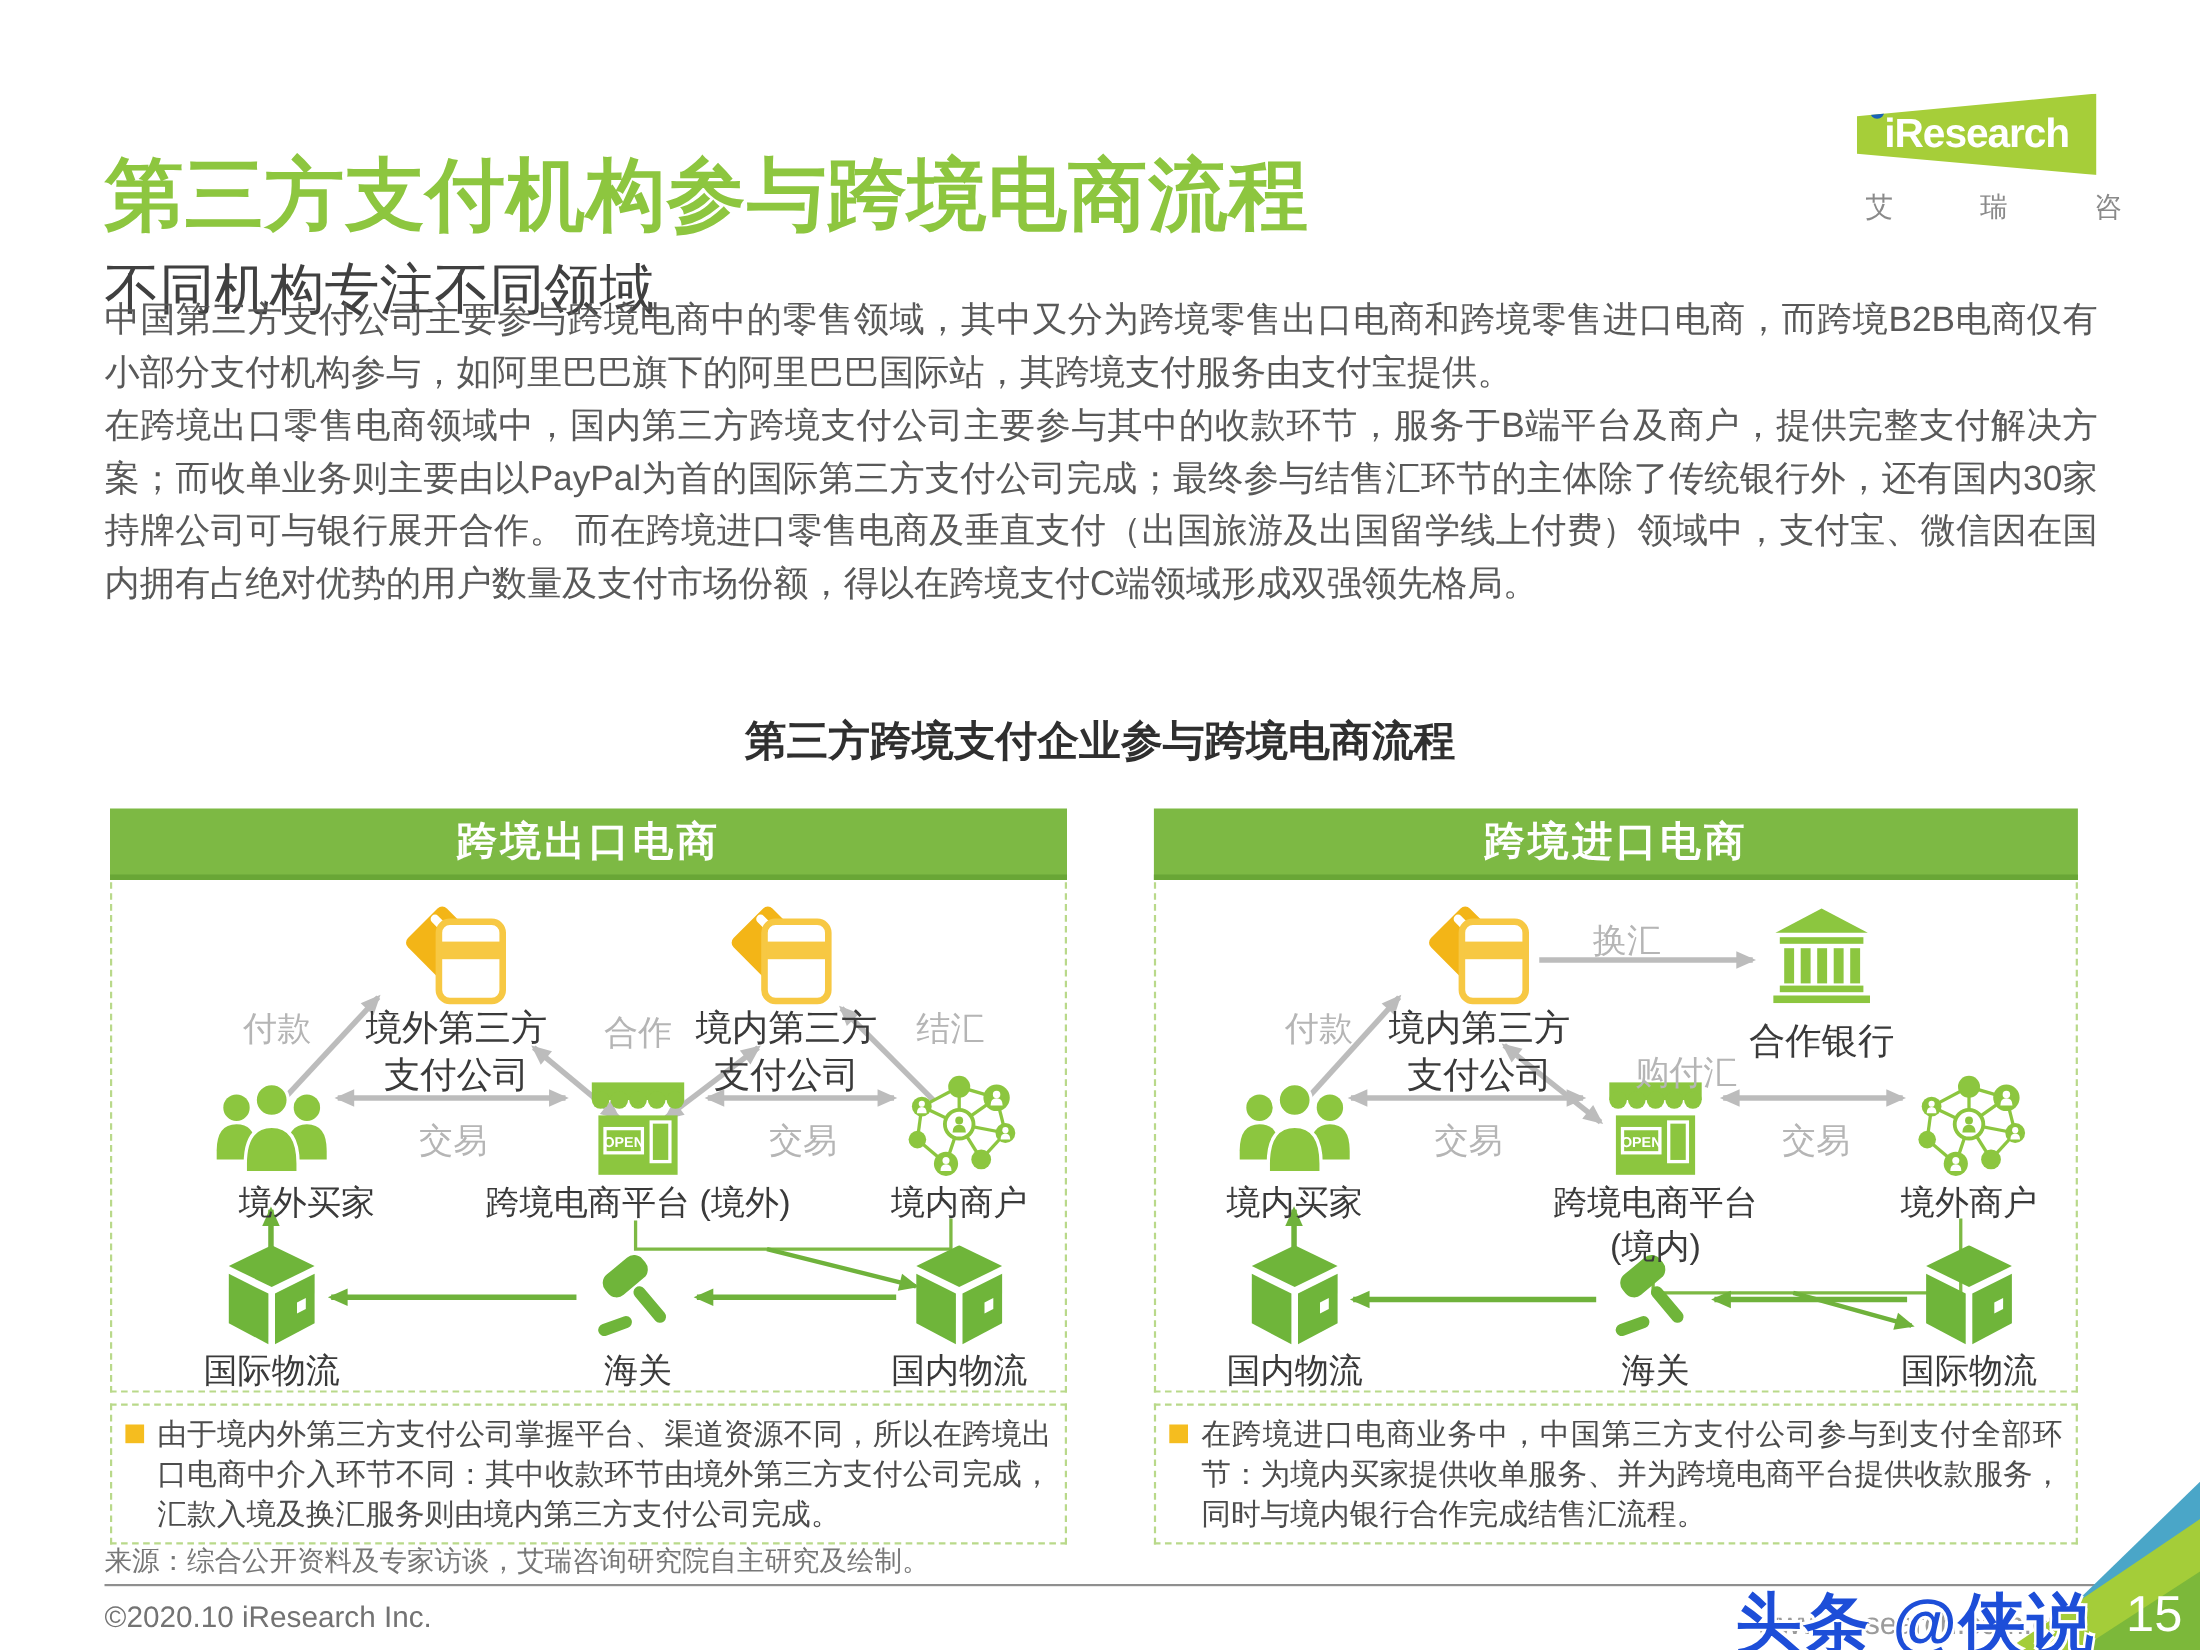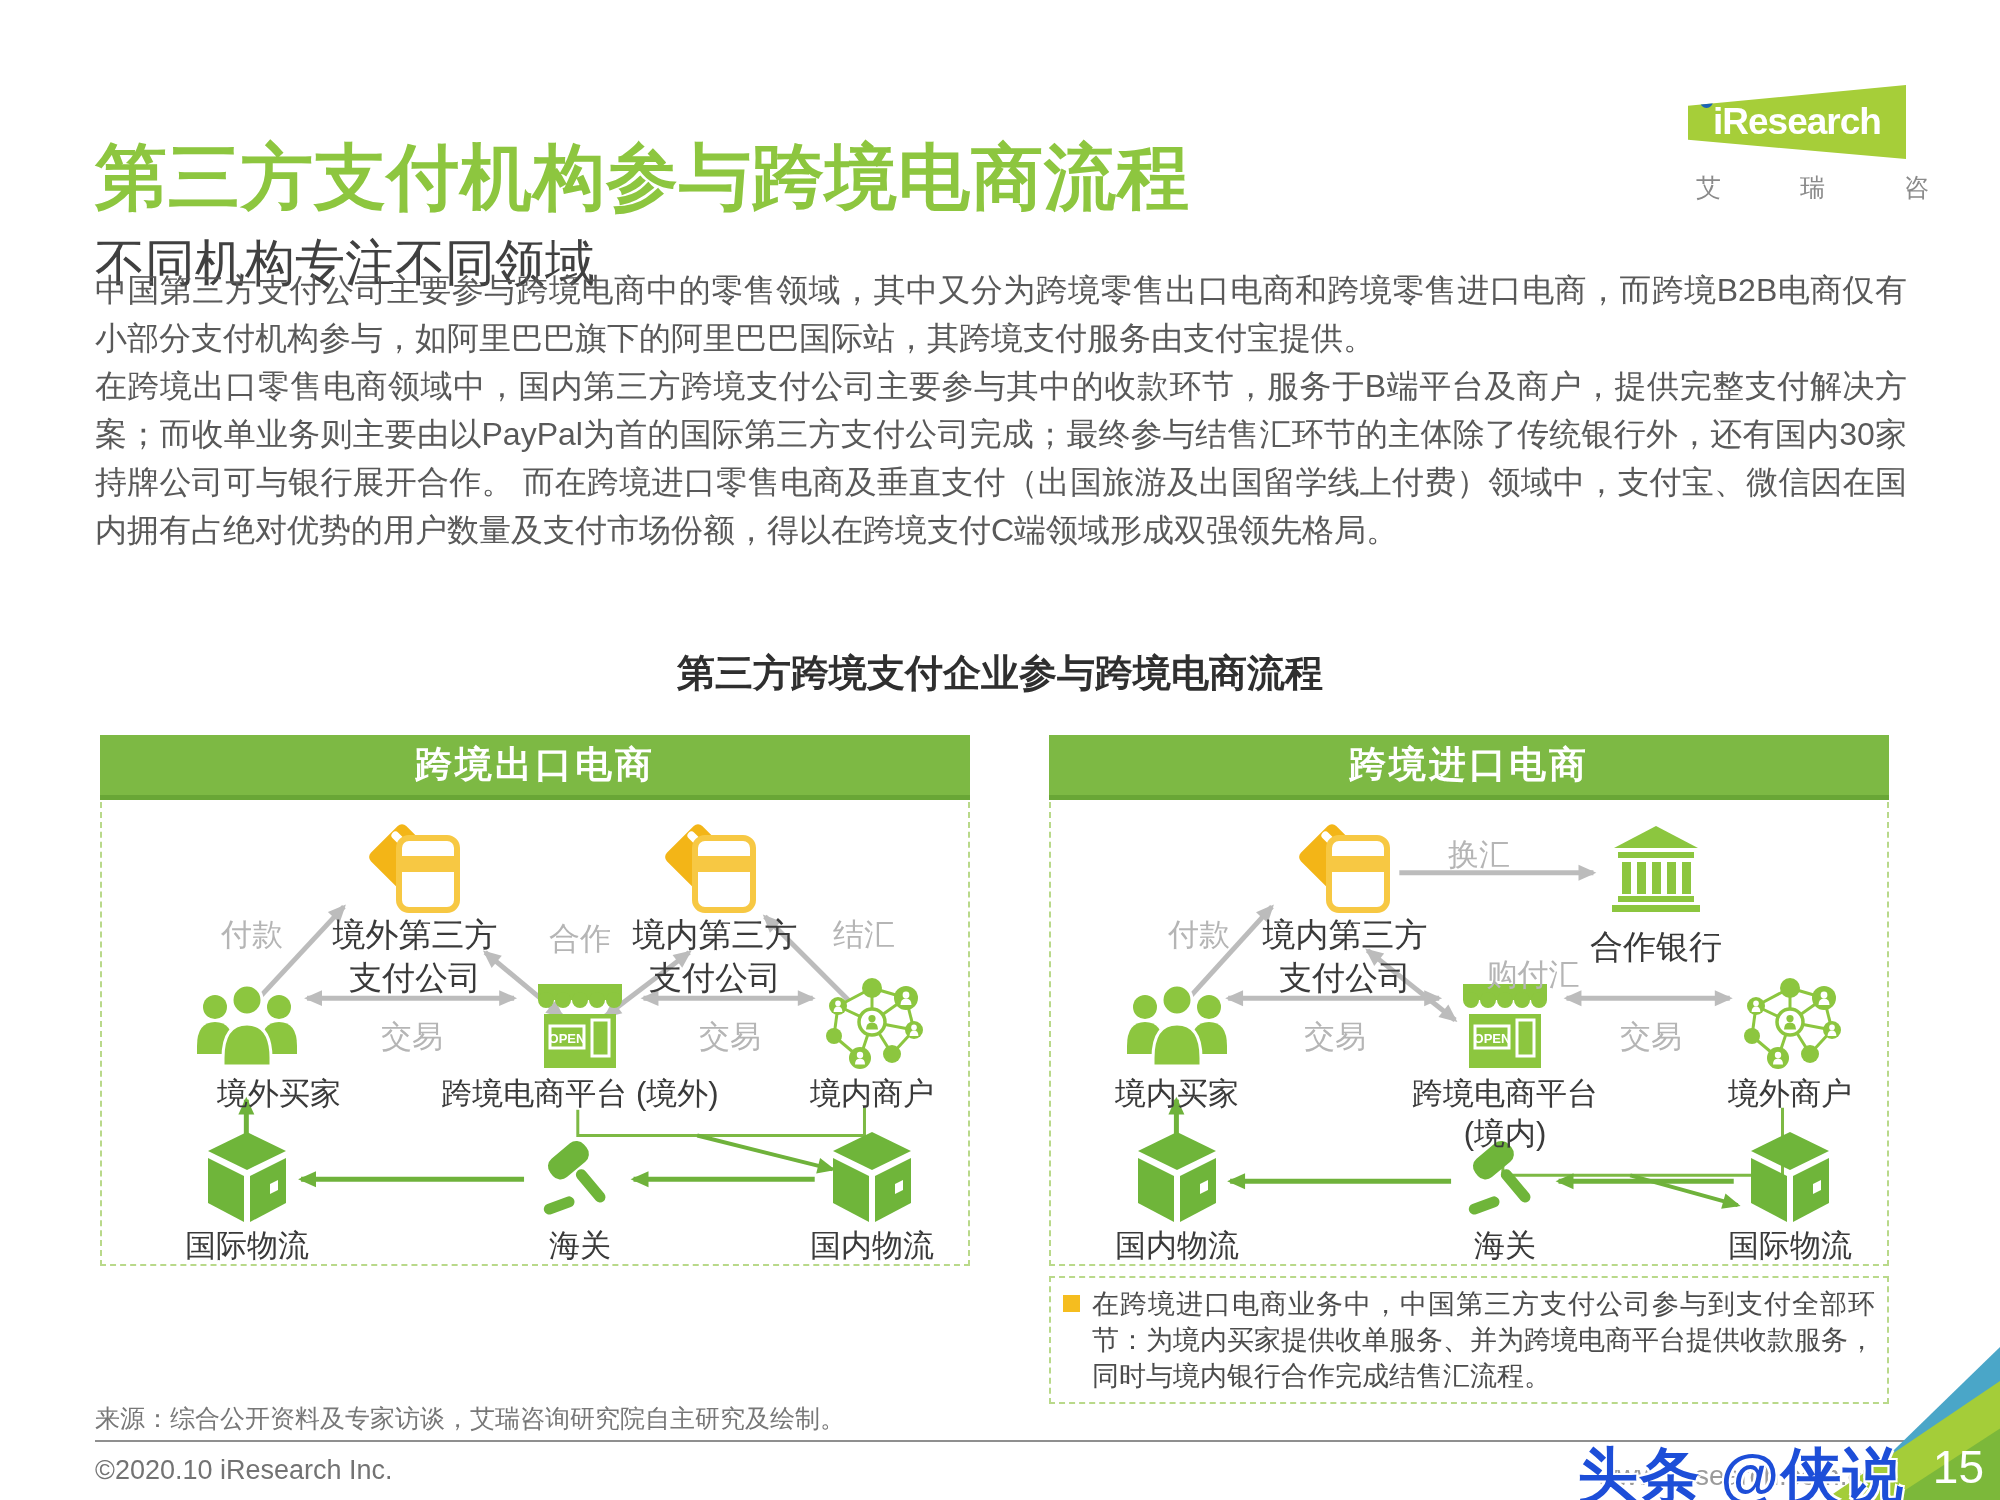--- a/index.html
+++ b/index.html
@@ -244,20 +244,24 @@
     <div class="lbl nlabel" style="left:478px;top:272px;">
       <div>跨境电商平台 (境外)</div>
       <div></div>
     </div>
     <div class="lbl nlabel" style="left:770px;top:272px;">境内商户</div>
     <div class="lbl nlabel" style="left:145px;top:424px;">国际物流</div>
     <div class="lbl nlabel" style="left:478px;top:424px;">海关</div>
     <div class="lbl nlabel" style="left:770px;top:424px;">国内物流</div>
   </div>
 
+  <div class="note">
+    <span class="bullet"></span>
+    <span>由于境内外第三方支付公司掌握平台、渠道资源不同，所以在跨境出口电商中介入环节不同：其中收款环节由境外第三方支付公司完成，汇款入境及换汇服务则由境内第三方支付公司完成。</span>
+  </div>
 </section>
 
 <section class="panel right">
   <div class="panel-header">跨境进口电商</div>
   <div class="flow">
     <svg class="wires" viewBox="0 0 840 462">
       <defs>
         <marker id="aG2" markerUnits="userSpaceOnUse" markerWidth="22" markerHeight="18" refX="16" refY="9" orient="auto-start-reverse">
           <path d="M1 1 L19 9 L1 17 Z" fill="#bcbcbc"></path>
           </marker>

